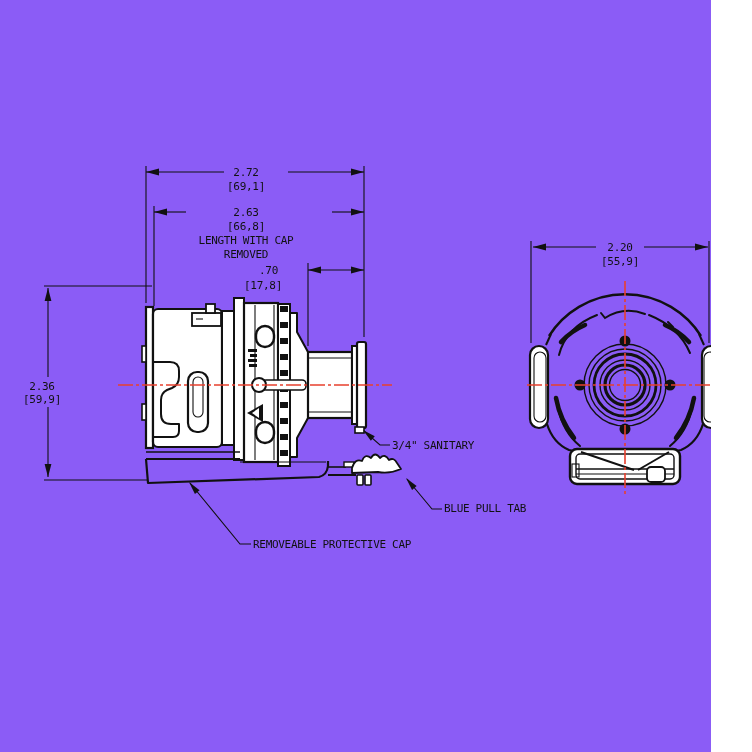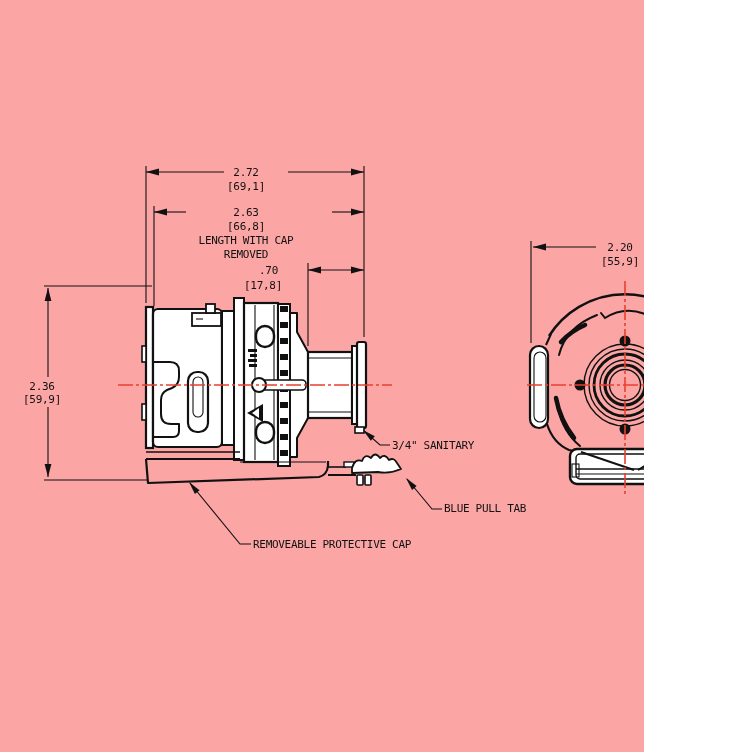--- a/index.html
+++ b/index.html
@@ -1,16 +1,16 @@
 <!DOCTYPE html>
 <html><head>
 <meta charset="utf-8">
 <style>
   html,body{margin:0;padding:0;background:#ffffff;}
-  .stage{width:644px;height:752px;position:relative;background:#fca5a5;overflow:hidden;}
+  .stage{width:711px;height:752px;position:relative;background:#8b5cf6;overflow:hidden;}
   svg{display:block;}
   text{font-family:"DejaVu Sans Mono","Liberation Mono",monospace;fill:#111111;}
   .dimtxt{font-size:11px;letter-spacing:-0.3px;}
   .part{stroke:#111111;fill:none;}
   .partw{stroke:#111111;fill:#ffffff;}
   .thin{stroke-width:1.1;}
   .med{stroke-width:1.6;}
   .thick{stroke-width:2.2;}
   .dim{stroke:#111111;stroke-width:1.1;fill:none;}
   .arr{fill:#111111;stroke:none;}

